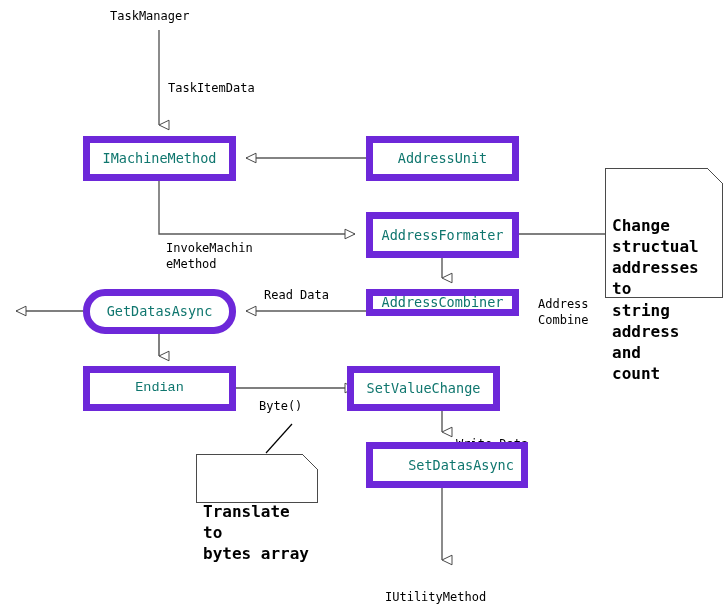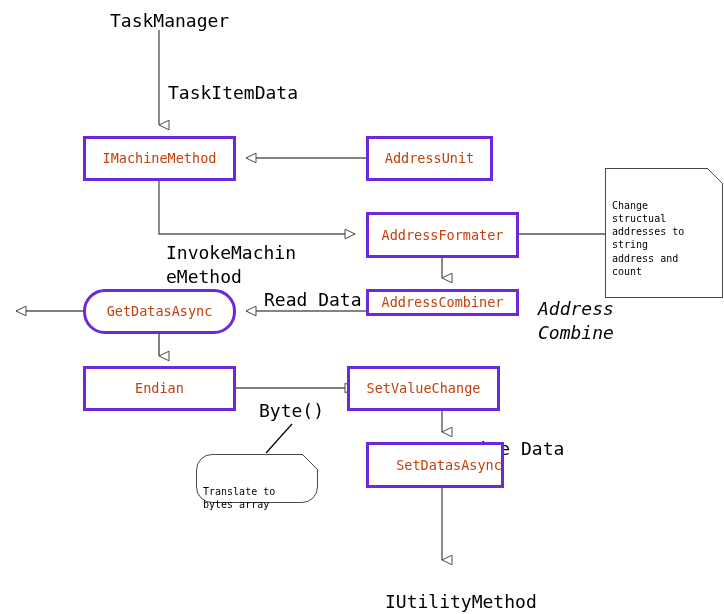--- a/index.html
+++ b/index.html
@@ -18,54 +18,55 @@
   #svg-layer {
     position: absolute;
     left: 0;
     top: 0;
     width: 724px;
     height: 614px;
   }
   .node {
     position: absolute;
     box-sizing: border-box;
-    border: 3px solid #6d28d9;
+    border: 7px solid #6d28d9;
     background: #ffffff;
     display: flex;
     align-items: center;
     justify-content: center;
     font-size: 13.5px;
-    color: #c2410c;
+    color: #0f766e;
     letter-spacing: 0px;
     line-height: 1.1;
     z-index: 3;
   }
   .note {
     position: absolute;
     box-sizing: border-box;
     border: 1px solid #4a4a4a;
     background: #ffffff;
-    font-size: 10px;
+    font-size: 16px;
     color: #000000;
     line-height: 1.33;
     z-index: 3;
     padding: 3px 5px 0 6px;
     white-space: pre-line;
+    font-weight: bold;
   }
   .note .fold-diag {
     position: absolute;
     right: -1px;
     top: -1px;
     width: 16px;
     height: 16px;
     overflow: hidden;
   }
   .free-label {
     position: absolute;
-    font-size: 18px;
+    font-size: 12px;
     color: #000000;
     line-height: 1.33;
     white-space: pre-line;
     z-index: 3;
   }
 </style>
 </head>
 <body>
 
 <div id="canvas">
@@ -136,57 +137,57 @@
 
   <div class="free-label" style="left:385px; top:590px;">IUtilityMethod</div>
 
   <div class="free-label" style="left:168px; top:81px;">TaskItemData</div>
 
   <div class="free-label" style="left:166px; top:241px;">InvokeMachin
  eMethod</div>
 
   <div class="free-label" style="left:264px; top:288px;">Read Data</div>
 
-  <div class="free-label" style="left:538px; top:297px;font-style:italic;">Address
+  <div class="free-label" style="left:538px; top:297px;">Address
 Combine</div>
 
   <div class="free-label" style="left:259px; top:399px;">Byte()</div>
 
   <div class="free-label" style="left:456px; top:437px;">Write Data</div>
 
   <div class="node" style="left:83px; top:136px; width:153px; height:45px;">IMachineMethod</div>
 
-  <div class="node" style="left:366px; top:136px; width:127px; height:45px;">AddressUnit</div>
+  <div class="node" style="left:366px; top:136px; width:153px; height:45px;">AddressUnit</div>
 
   <div class="node" style="left:366px; top:212px; width:153px; height:46px;">AddressFormater</div>
 
   <div class="node" style="left:83px; top:289px; width:153px; height:45px;border-radius:22px;">GetDatasAsync</div>
 
   <div class="node" style="left:366px; top:289px; width:153px; height:27px;">AddressCombiner</div>
 
-  <div class="node" style="left:83px; top:366px; width:153px; height:45px;">Endian</div>
+  <div class="node" style="left:83px; top:366px; width:153px; height:45px;font-family:Liberation Mono, monospace;">Endian</div>
 
   <div class="node" style="left:347px; top:366px; width:153px; height:45px;">SetValueChange</div>
 
-  <div class="node" style="left:366px; top:442px; width:138px; height:46px;padding-left:28px;">SetDatasAsync</div>
+  <div class="node" style="left:366px; top:442px; width:162px; height:46px;padding-left:28px;">SetDatasAsync</div>
 
   <div class="note" style="left:605px; top:168px; width:118px; height:130px;">
     <svg class="fold-diag" viewBox="0 0 16 16">
       <path d="M 0,0 L 16,16 L 16,0 Z" fill="#ffffff" stroke="none"></path>
       <path d="M 0,0 L 16,16" stroke="#4a4a4a" stroke-width="1" fill="none"></path>
     </svg>
     <span>Change
 structual
 addresses to
 string
 address and
 count</span>
   </div>
 
-  <div class="note" style="left:196px; top:454px; width:122px; height:49px;border-radius:16px;">
+  <div class="note" style="left:196px; top:454px; width:122px; height:49px;">
     <svg class="fold-diag" viewBox="0 0 16 16">
       <path d="M 0,0 L 16,16 L 16,0 Z" fill="#ffffff" stroke="none"></path>
       <path d="M 0,0 L 16,16" stroke="#4a4a4a" stroke-width="1" fill="none"></path>
     </svg>
     <span>Translate to
 bytes array</span>
   </div>
 
 </div>
 

